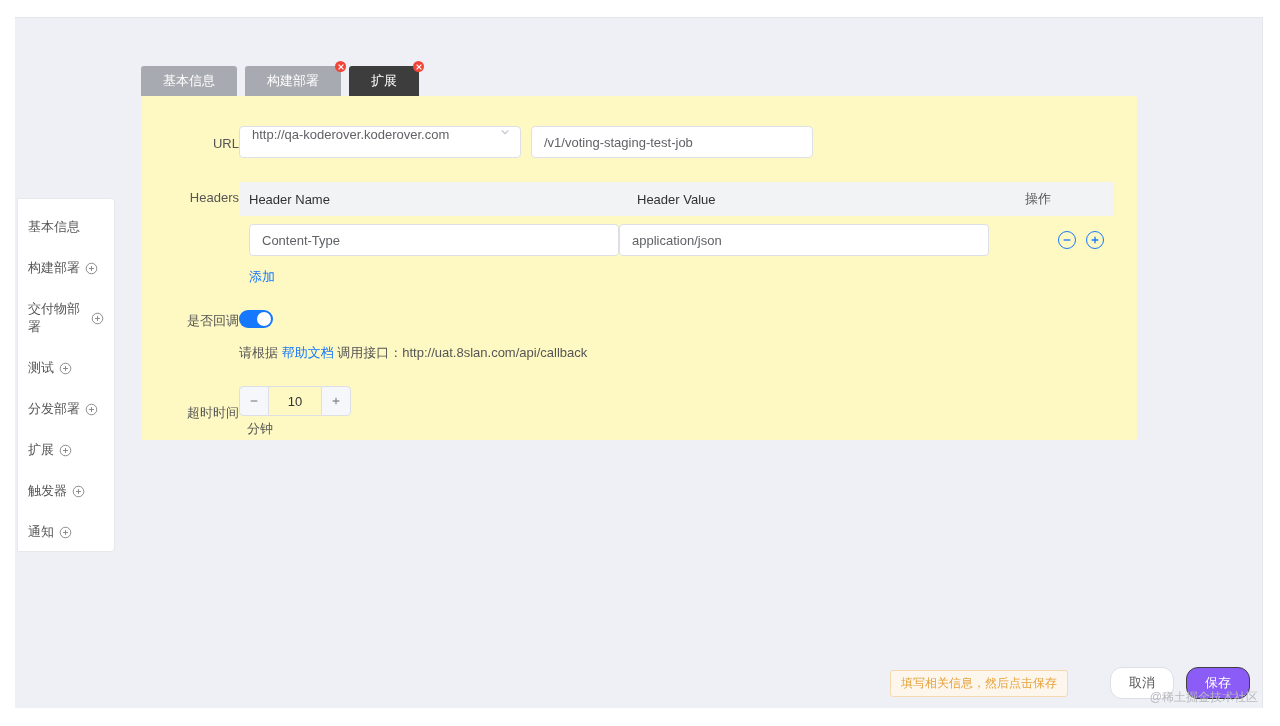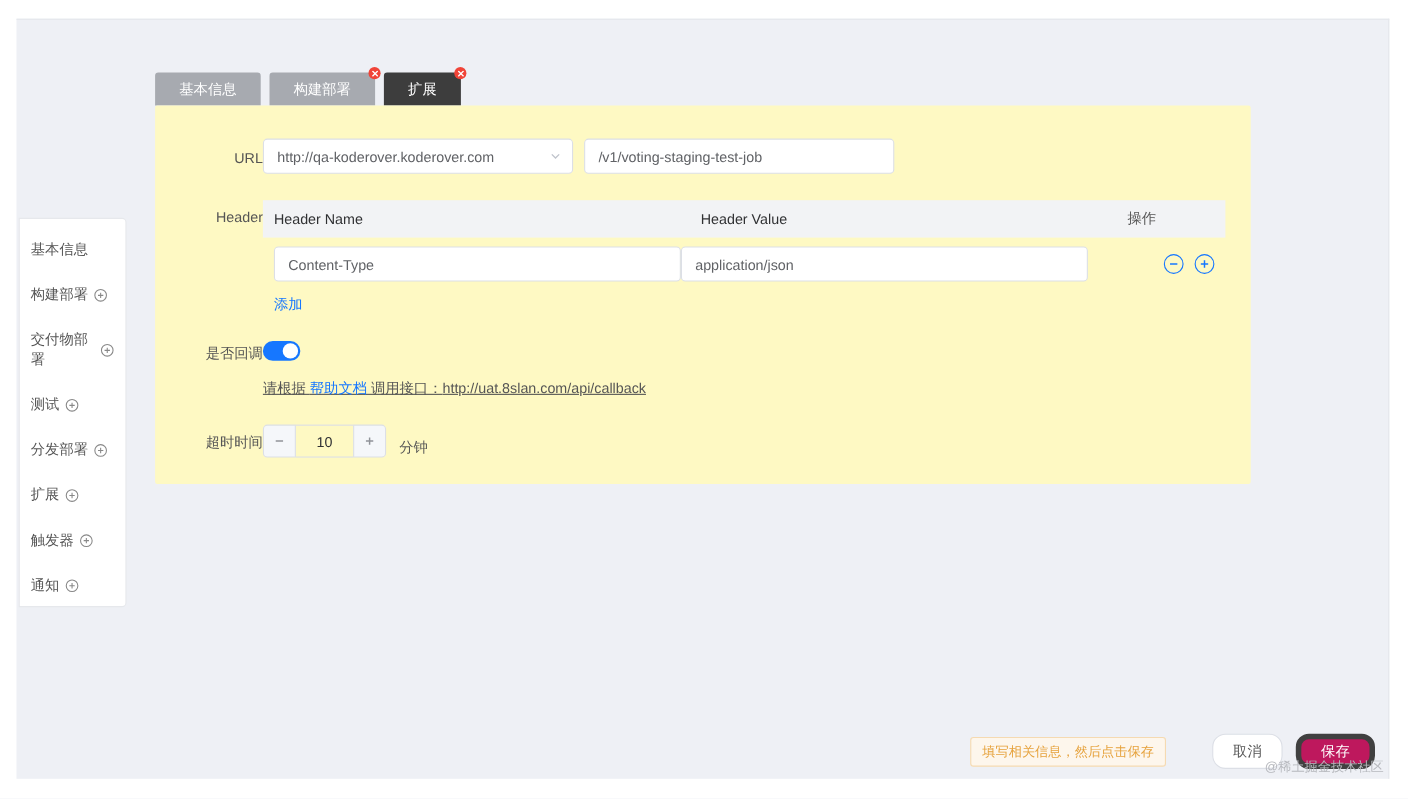--- a/index.html
+++ b/index.html
@@ -104,21 +104,20 @@
   .url-row { display: flex; gap: 10px; }
   .select-like, .text-input {
     height: 32px;
     border: 1px solid #dcdfe6;
     border-radius: 4px;
     padding: 0 12px;
     font-size: 13px;
     color: #606266;
     background: #fff;
     display: flex;
-    align-items: center;
   }
   .select-like { width: 282px; position: relative; }
   .select-like .chev { position: absolute; right: 10px; color: #c0c4cc; }
   .text-input { width: 282px; }
   input.raw { border: none; outline: none; width: 100%; font-size: 13px; color:#606266; }
   
   .hdr-table { width: 875px; }
   .hdr-head {
     display: flex;
     height: 34px;
@@ -155,21 +154,21 @@
     cursor: pointer;
   }
   .toggle::after {
     content: "";
     position: absolute;
     right: 2px; top: 2px;
     width: 14px; height: 14px;
     background: #fff;
     border-radius: 50%;
   }
-  .helper-text { font-size: 13px; color:#555; margin-top: 12px; text-decoration: underline; }
+  .helper-text { font-size: 13px; color:#555; margin-top: 12px; }
   .helper-text a { color:#1677ff; text-decoration: none; }
   
   .stepper { display: flex; align-items: center; }
   .step-btn {
     width: 30px; height: 30px;
     border: 1px solid #dcdfe6;
     background: #f5f7fa;
     display: flex; align-items: center; justify-content: center;
     color: #909399;
     cursor: pointer;
@@ -204,21 +203,21 @@
   }
   .btn {
     height: 32px;
     padding: 0 18px;
     border-radius: 12px;
     font-size: 13px;
     cursor: pointer;
     display: flex; align-items: center;
   }
   .btn-default { background:#fff; border:1px solid #dcdfe6; color:#555; }
-  .btn-primary { background:#be185d; border:5px solid #404040; color:#fff; }
+  .btn-primary { background:#8b5cf6; border:1px solid #404040; color:#fff; }
   .watermark {
     position: absolute;
     right: 4px; bottom: 2px;
     font-size: 12px;
     color: #b7b9be;
   }
   svg { display: block; }
 </style>
 </head>
 <body>
@@ -331,21 +330,21 @@
             </span>
           </div>
           <div class="text-input">
             <input class="raw" value="/v1/voting-staging-test-job" style="">
           </div>
         </div>
       </div>
     </div>
 
     <div class="row align-top">
-      <div class="row-label" style="padding-top:8px">Header</div>
+      <div class="row-label" style="padding-top:8px">Headers</div>
       <div class="row-body">
         <div class="hdr-table">
           <div class="hdr-head">
             <div class="col-name">Header Name</div>
             <div class="col-value">Header Value</div>
             <div class="col-op">操作</div>
           </div>
           <div class="hdr-row">
             <div class="text-input">
               <input class="raw" value="Content-Type" style="">
@@ -376,21 +375,21 @@
       <div class="row-body">
         <div class="toggle"></div>
         <div class="helper-text">
           <span>请根据 </span><a>帮助文档</a><span> 调用接口：</span><span>http://uat.8slan.com/api/callback</span>
         </div>
       </div>
     </div>
 
     <div class="row" style="margin-top:24px;margin-bottom:0">
       <div class="row-label">超时时间</div>
-      <div class="row-body" style="flex-direction:row; align-items:flex-end">
+      <div class="row-body" style="flex-direction:column; align-items:flex-start">
         <div class="stepper">
           <div class="step-btn" style="border-top-left-radius:4px;border-bottom-left-radius:4px">
             <svg width="10" height="10" viewBox="0 0 12 12">
                 <path d="M2 6h8" stroke="#909399" stroke-width="1.6"></path>
               </svg>
           </div>
           <div class="step-val">10</div>
           <div class="step-btn" style="border-top-right-radius:4px;border-bottom-right-radius:4px">
             <svg width="10" height="10" viewBox="0 0 12 12">
                 <path d="M6 2v8M2 6h8" stroke="#909399" stroke-width="1.6"></path>

